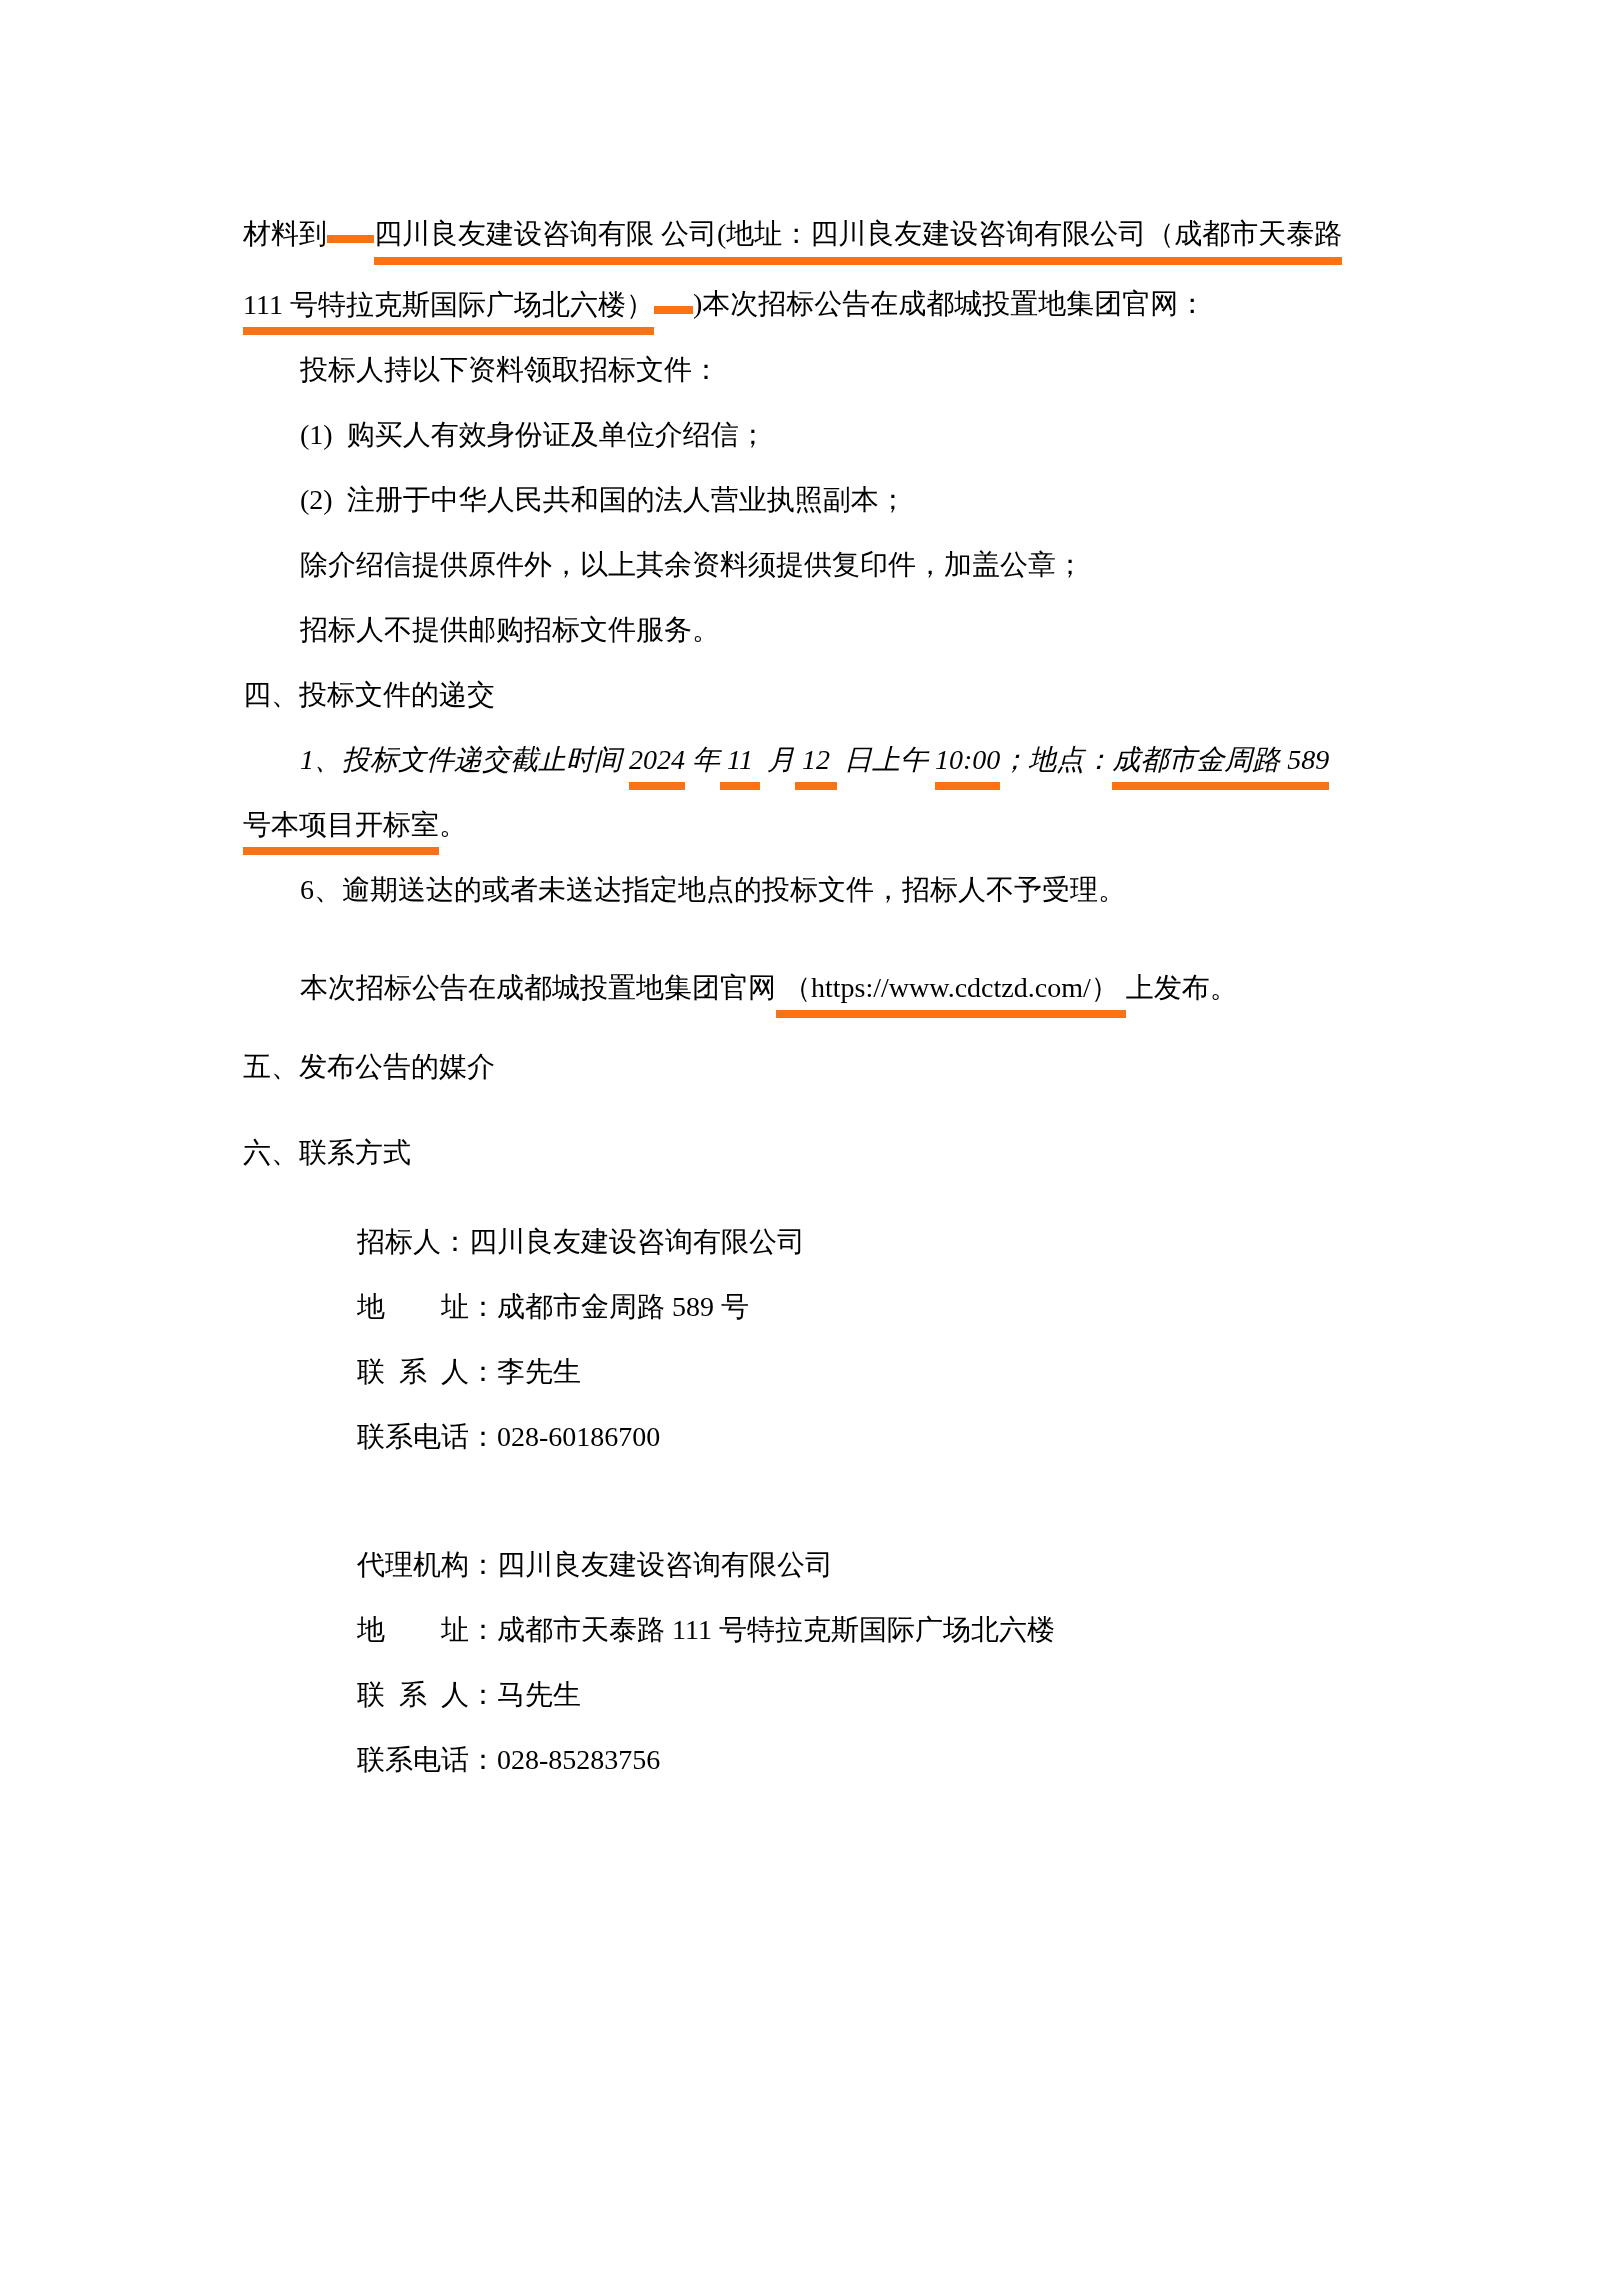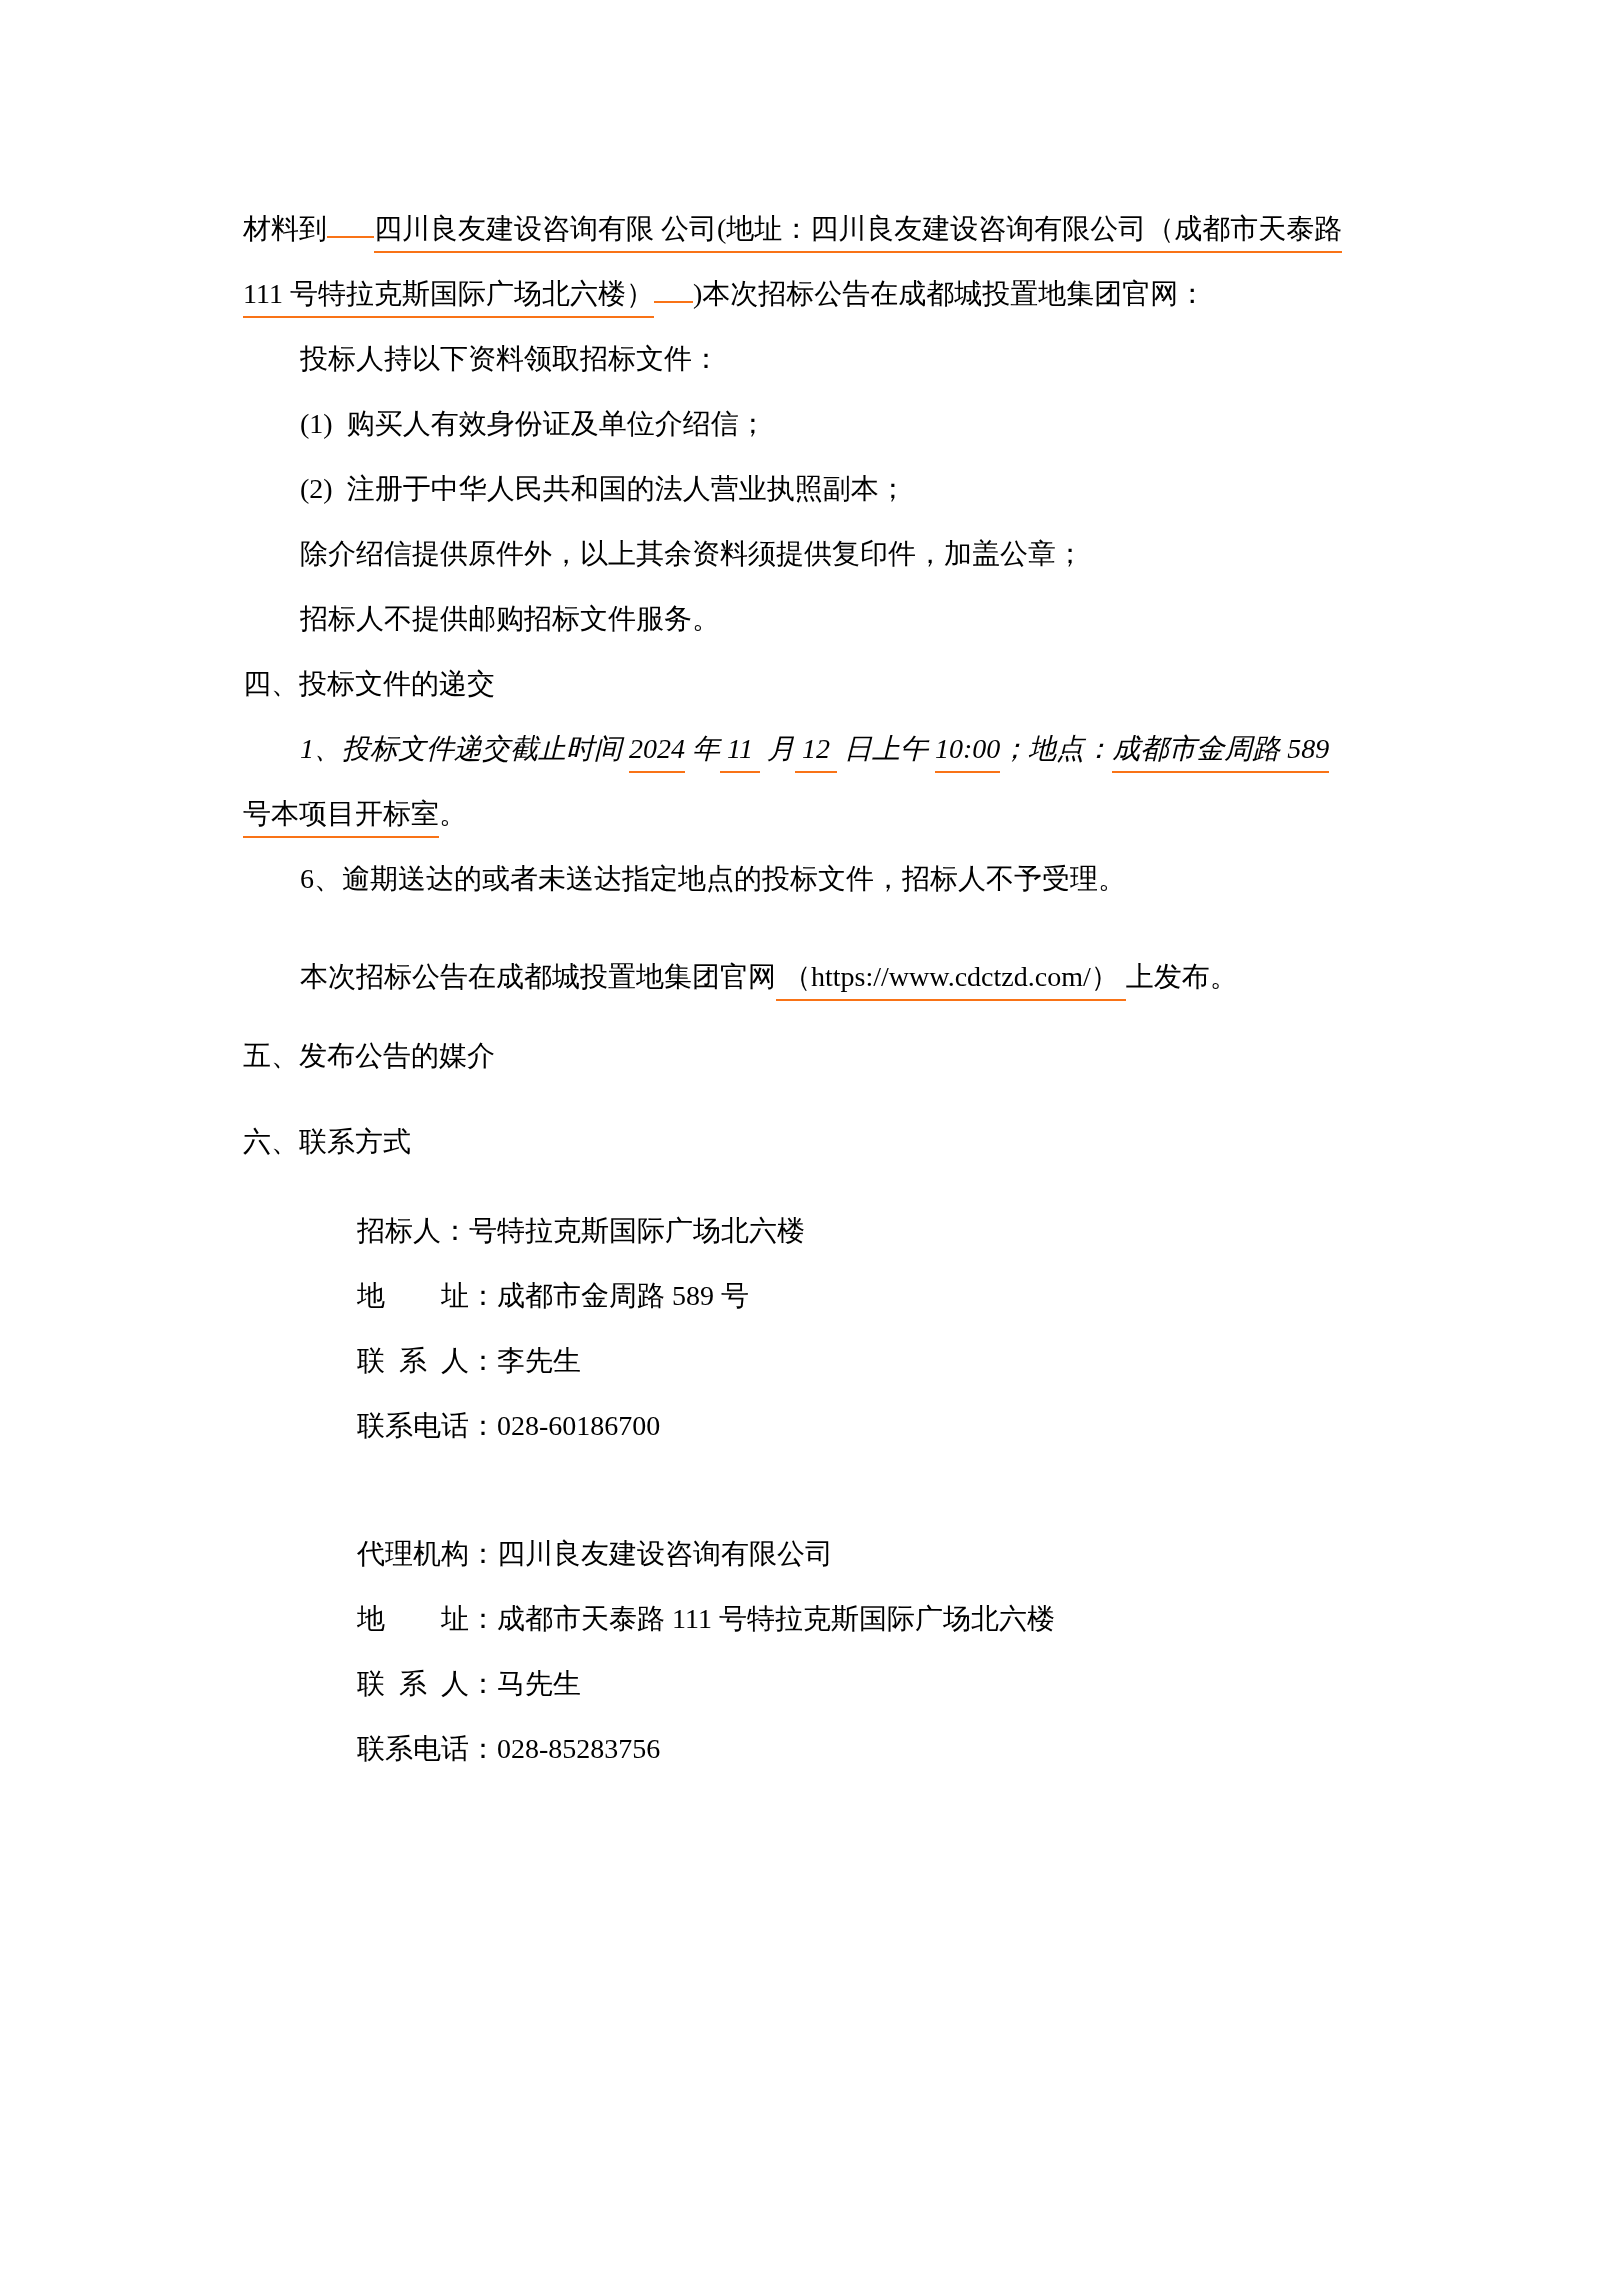--- a/index.html
+++ b/index.html
@@ -7,21 +7,21 @@
     width:1621px;height:2293px;background:#ffffff;color:#000000;
     position:relative;overflow:hidden;
     font-family:"Liberation Serif","DejaVu Serif",serif;
     font-size:28px;
   }
   .doc{padding:196px 196px 0 243px;}
   p.line{margin:0;line-height:65px;white-space:nowrap;}
   span.run{white-space:pre;}
   span.u{
     display:inline-block;
-    border-bottom:2px solid #f97316;
+    border-bottom:8px solid #f97316;
     padding-bottom:5.9px;
     line-height:1.2;
     white-space:pre;
   }
   span.sp{display:inline-block;overflow:hidden;}
 </style>
 </head>
 <body>
 
 <div class="page">
@@ -33,21 +33,21 @@
       <p class="line" style="padding-left: 57px;"><span class="run">(2)&nbsp; 注册于中华人民共和国的法人营业执照副本；</span></p>
       <p class="line" style="padding-left: 57px;"><span class="run">除介绍信提供原件外，以上其余资料须提供复印件，加盖公章；</span></p>
       <p class="line" style="padding-left: 57px;"><span class="run">招标人不提供邮购招标文件服务。</span></p>
       <p class="line"><span class="run">四、投标文件的递交</span></p>
       <p class="line" style="padding-left: 57px; font-style: italic;"><span class="run">1、投标文件递交截止时间 </span><span class="u">2024</span><span class="run"> 年</span><span class="u">&nbsp;11&nbsp;</span><span class="run"> 月</span><span class="u">&nbsp;12&nbsp;</span><span class="run"> 日上午 </span><span class="u">10:00</span><span class="run">；地点：</span><span class="u">成都市金周路 589</span></p>
       <p class="line"><span class="u">号本项目开标室</span><span class="run">。</span></p>
       <p class="line" style="padding-left: 57px;"><span class="run">6、逾期送达的或者未送达指定地点的投标文件，招标人不予受理。</span></p>
       <p class="line" style="padding-left: 57px; margin-top: 33px;"><span class="run">本次招标公告在成都城投置地集团官网</span><span class="u">&nbsp;（https://www.cdctzd.com/）&nbsp;</span><span class="run">上发布。</span></p>
       <p class="line" style="margin-top: 13.7px;"><span class="run">五、发布公告的媒介</span></p>
       <p class="line" style="margin-top: 21.6px;"><span class="run">六、联系方式</span></p>
-      <p class="line" style="padding-left: 114px; margin-top: 23.5px;"><span class="run">招标人：号特拉克斯国际广场北六楼</span></p>
+      <p class="line" style="padding-left: 114px; margin-top: 23.5px;"><span class="run">招标人：四川良友建设咨询有限公司</span></p>
       <p class="line" style="padding-left: 114px;"><span class="run">地　　址：成都市金周路 589 号</span></p>
       <p class="line" style="padding-left: 114px;"><span class="run">联&nbsp; 系&nbsp; 人：李先生</span></p>
       <p class="line" style="padding-left: 114px;"><span class="run">联系电话：028-60186700</span></p>
       <p class="line" style="padding-left: 114px; margin-top: 63px;"><span class="run">代理机构：四川良友建设咨询有限公司</span></p>
       <p class="line" style="padding-left: 114px;"><span class="run">地　　址：成都市天泰路 111 号特拉克斯国际广场北六楼</span></p>
       <p class="line" style="padding-left: 114px;"><span class="run">联&nbsp; 系&nbsp; 人：马先生</span></p>
       <p class="line" style="padding-left: 114px;"><span class="run">联系电话：028-85283756</span></p>
     </div>
 </div>
 

